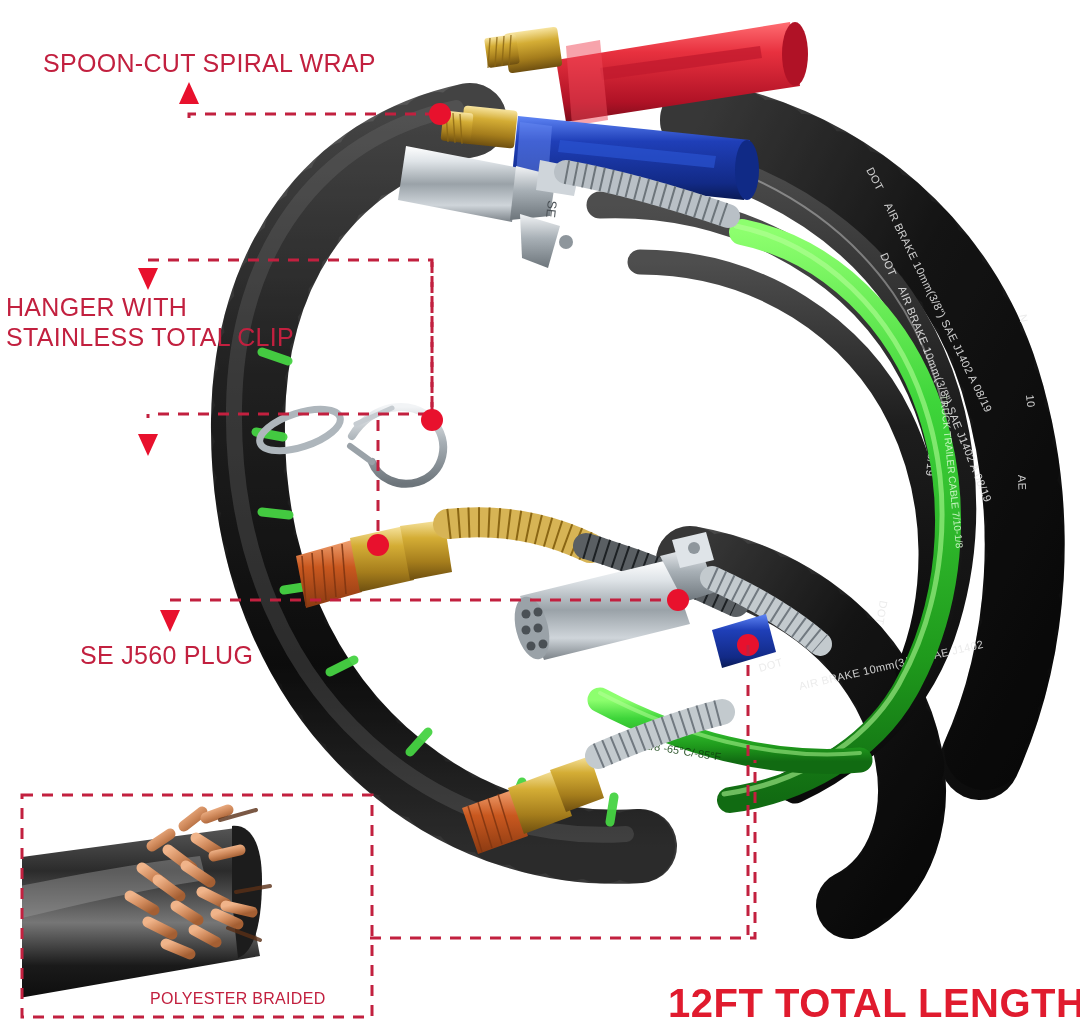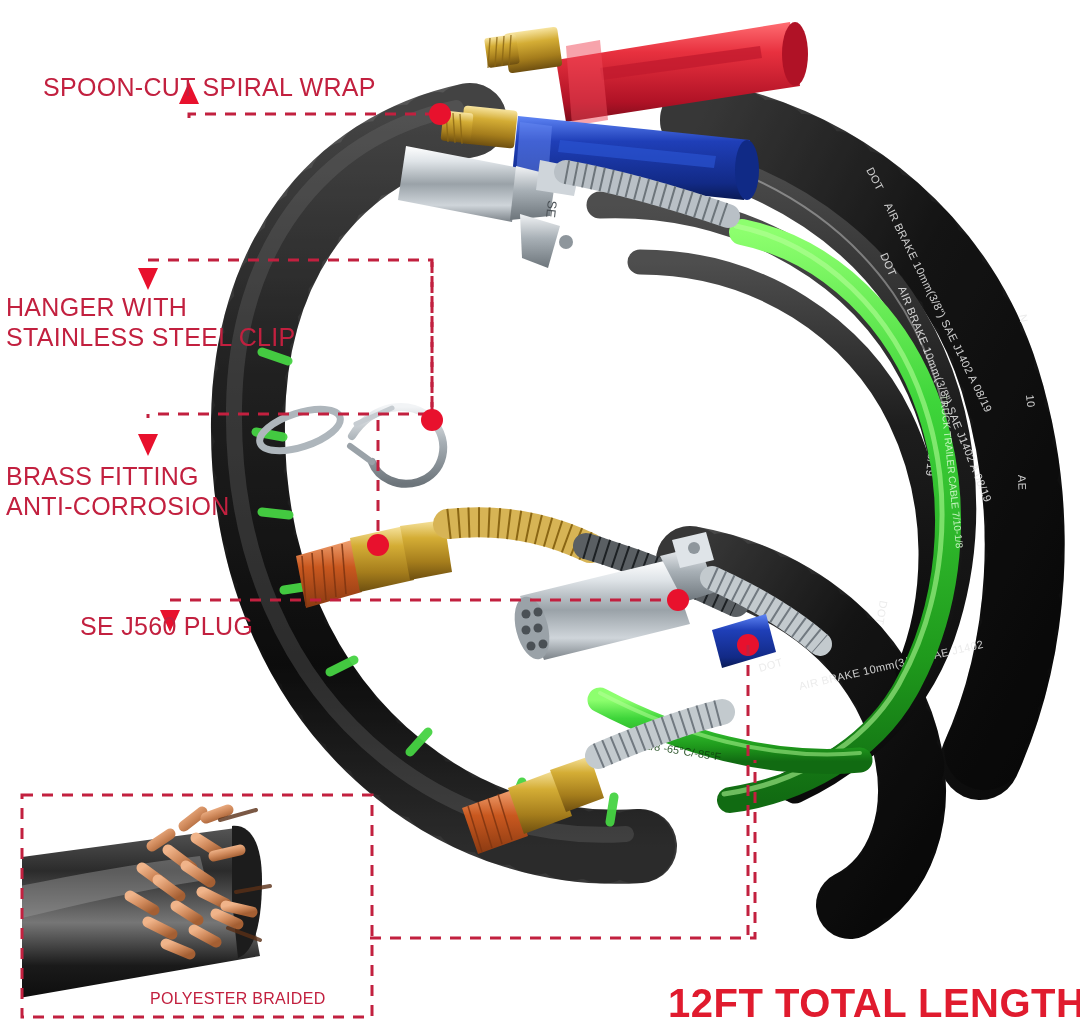--- a/index.html
+++ b/index.html
@@ -19,24 +19,24 @@
   
   .callout{
     position:absolute;
     color:#C2203F;
     font-size:25px;
     line-height:30px;
     letter-spacing:.3px;
     white-space:pre;
     font-weight:400;
   }
-  .callout.l1{left:43px;top:48px;margin-top:24px;}
+  .callout.l1{left:43px;top:48px;}
   .callout.l2{left:6px;top:292px;}
   .callout.l3{left:6px;top:461px;}
-  .callout.l4{left:80px;top:611px;text-align:center;}
+  .callout.l4{left:80px;top:640px;text-align:center;}
   .callout.inset-label{left:150px;top:984px;font-size:16px;}
   .total-length{
     position:absolute;left:668px;top:980px;
     color:#E01B2E;font-size:40px;line-height:46px;
     font-weight:700;letter-spacing:.5px;white-space:pre;
   }
 
   
   .anno{position:absolute;left:0;top:0;width:1080px;height:1034px;pointer-events:none;}
   .anno svg{display:block;}
@@ -376,24 +376,22 @@
       <g stroke="#C2203F" stroke-width="3" fill="none" stroke-dasharray="11 9">
         <path d="M 378 420 L 378 540"></path>
         <path d="M 748 645 L 748 935"></path>
       </g>
     </svg>
   </div>
 
   <div class="callout l1">SPOON-CUT SPIRAL WRAP</div>
 
   <div class="callout l2">HANGER WITH
-STAINLESS STEEL CLIP</div>
-
-  <div class="callout l3">BRASS FITTING
-ANTI-CORROSION</div>
+STAINLESS TOTAL CLIP</div>
+
 
   <div class="callout l4">SE J560 PLUG</div>
 
   <div class="callout inset-label">POLYESTER BRAIDED</div>
 
   <div class="total-length">12FT TOTAL LENGTH</div>
 
 </div>
 
 </body></html>

